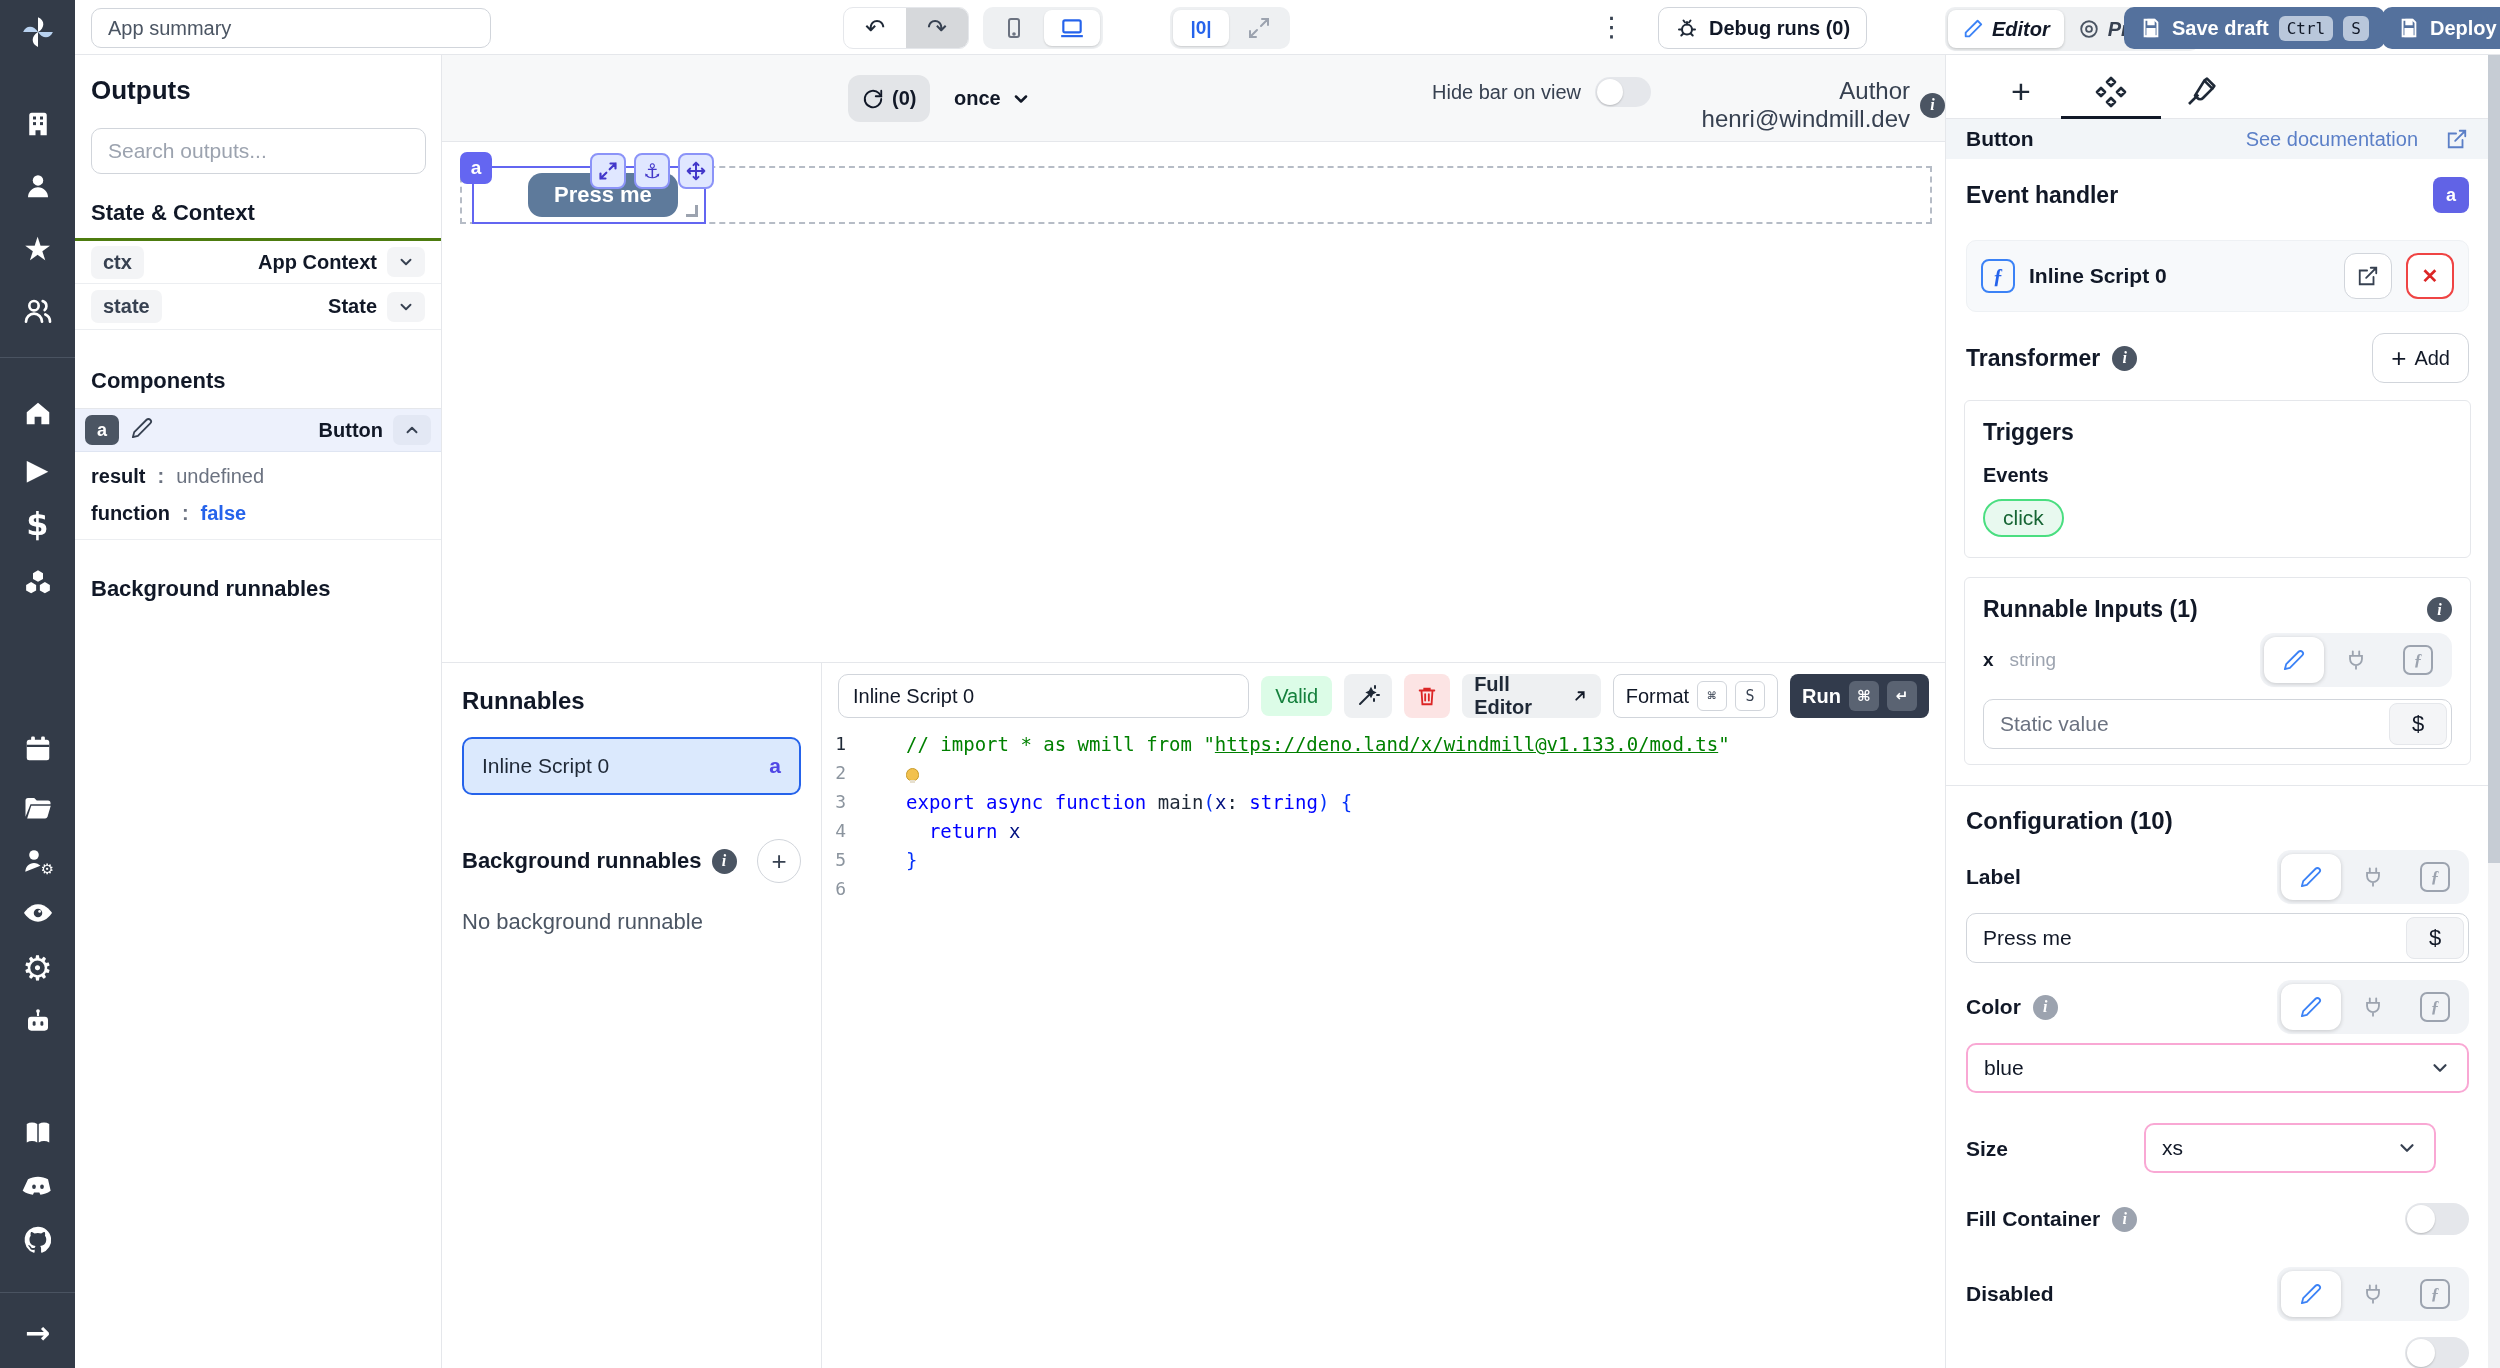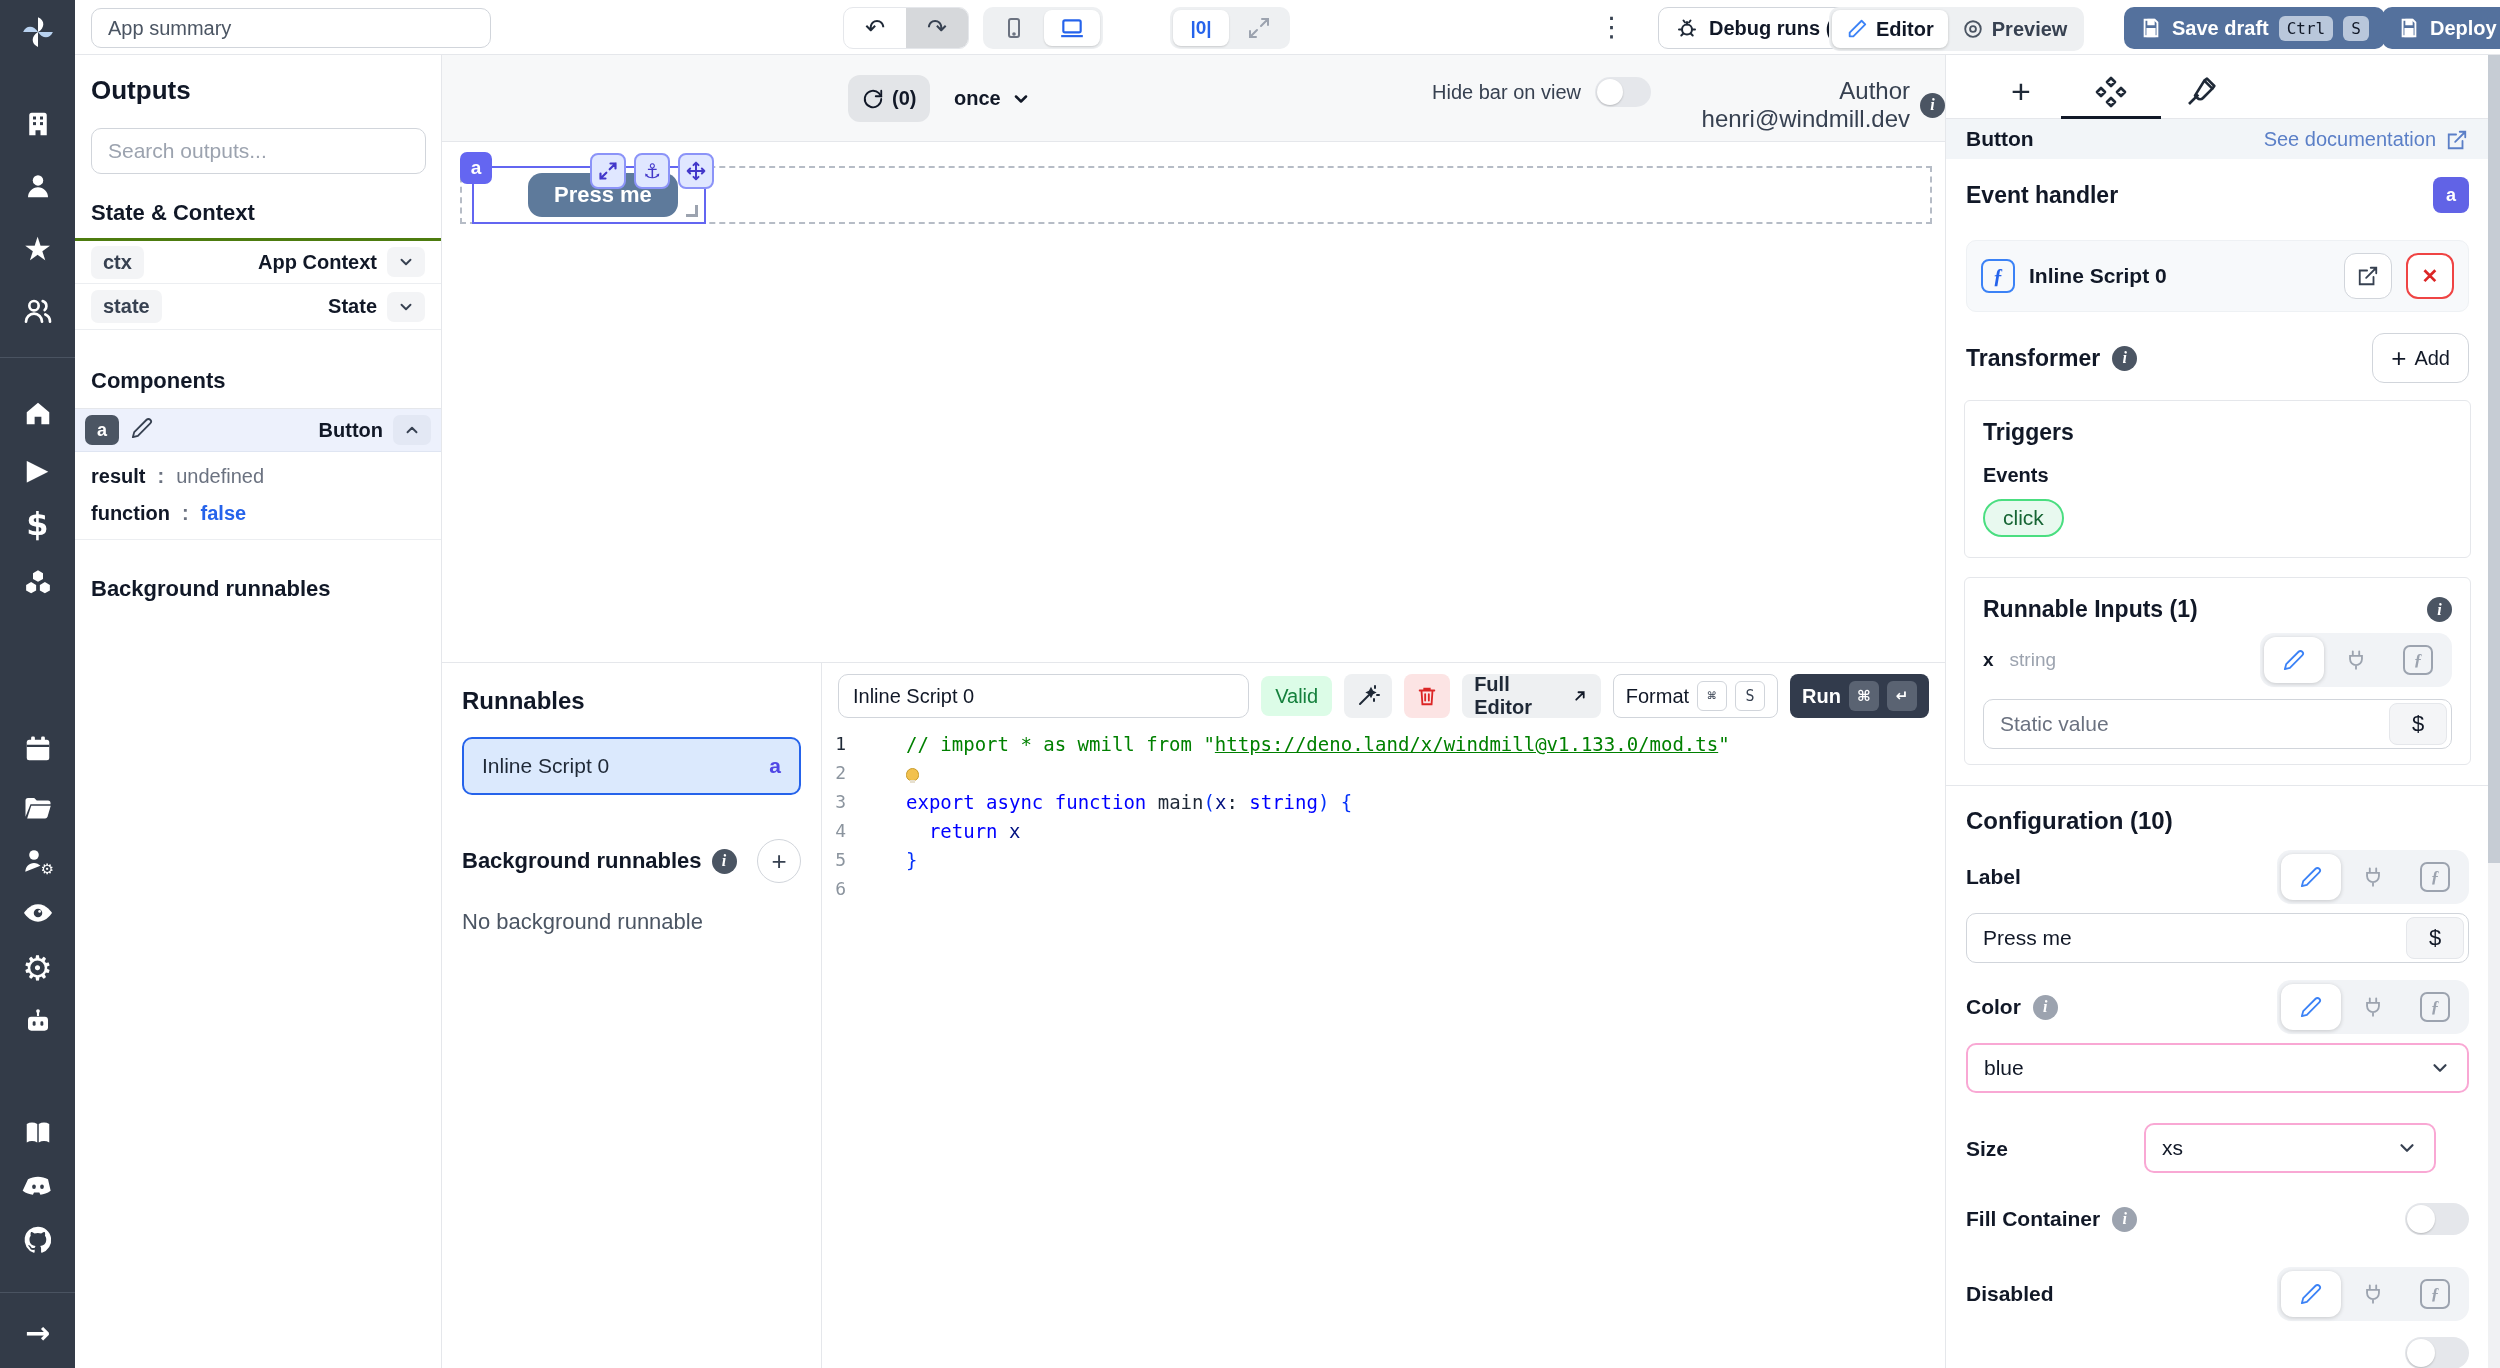--- a/index.html
+++ b/index.html
@@ -93,21 +93,21 @@
   .tok-vr { color:#001080; }
   .bulb-icon { display:inline-block; width:13px; height:13px; background:#f2c14e; border:1px solid #c89b2a; border-radius:50% 50% 42% 42%; position:relative; top:1px; }
   .bulb-icon::after { content:""; position:absolute; left:3px; bottom:-3px; width:5px; height:3px; background:#e7e0cf; }
 
   
   .rpanel { position:absolute; left:1945px; top:55px; width:543px; height:1313px; background:#fff; border-left:1px solid #e5e7eb; }
   .rtabs { position:absolute; left:0; top:0; width:100%; height:64px; border-bottom:1px solid #e5e7eb; }
   .rtab { position:absolute; top:12px; width:90px; height:49px; display:flex; align-items:center; justify-content:center; color:#1f2937; }
   .rtab-underline { position:absolute; top:61px; height:3px; background:#111827; }
   .rhead { position:absolute; left:0; top:64px; width:100%; height:40px; background:#f2f5f8; display:flex; align-items:center; justify-content:space-between; padding:0 20px; }
-  .docs-link { display:flex; align-items:flex-end; gap:10px; color:#5b7fc7; font-size:20px; font-weight:500; }
+  .docs-link { display:flex; align-items:center; gap:28px; color:#5b7fc7; font-size:20px; font-weight:500; }
   .rsec-h { font-size:23px; font-weight:600; color:#111827; }
   .a-badge-ind { width:36px; height:36px; background:#6163e6; border-radius:8px; color:#fff; font-weight:700; font-size:18px; display:flex; align-items:center; justify-content:center; }
   .script-card { position:absolute; left:20px; top:185px; width:503px; height:72px; background:#f7f9fb; border:1px solid #eef1f4; border-radius:10px; display:flex; align-items:center; gap:14px; padding:0 14px; }
   .f-blue { width:34px; height:34px; border:2px solid #3b82f6; border-radius:8px; color:#2563eb; display:flex; align-items:center; justify-content:center; font-family:"Liberation Serif",serif; font-style:italic; font-weight:700; font-size:20px; }
   .icon-btn { width:48px; height:46px; border:1px solid #d1d5db; border-radius:12px; background:#fff; display:flex; align-items:center; justify-content:center; color:#374151; }
   .icon-btn.red { border:2px solid #ef4444; color:#dc2626; font-size:20px; font-weight:700; }
   .add-btn { height:50px; border:1px solid #d1d5db; border-radius:12px; background:#fff; display:flex; align-items:center; gap:8px; padding:0 18px; font-size:20px; font-weight:500; color:#111827; }
   .card { position:absolute; left:18px; width:507px; border:1px solid #e5e7eb; border-radius:6px; background:#fff; padding:18px; }
   .click-pill { display:inline-flex; height:38px; align-items:center; padding:0 18px; background:#e8f9ef; border:2px solid #4ade80; border-radius:999px; color:#166534; font-size:21px; }
   .seg { height:54px; background:#f1f3f6; border-radius:14px; display:flex; align-items:center; padding:4px; width:192px; justify-content:space-between; }
@@ -282,21 +282,21 @@
     <div class="dots" style="left:1523px;">⋮</div>
 
     <div class="toolbar-btn" style="left:1583px;">
       <svg width="24" height="24" viewBox="0 0 24 24" fill="none" stroke="#1f2937" stroke-width="2" stroke-linecap="round">
           <circle cx="12" cy="13.5" r="5"></circle>
           <path d="M12 8.5V6M8.5 4.5 10 6.5M15.5 4.5 14 6.5M7 13.5H4M20 13.5h-3M8.3 17.5l-2 2M15.7 17.5l2 2"></path>
         </svg>
       <span>Debug runs (0)</span>
     </div>
 
-    <div class="seg-ed" style="left:1754px;">
+    <div class="seg-ed" style="left:1870px;font-style:italic;">
       <div class="opt on">
         <svg width="22" height="22" viewBox="0 0 24 24" fill="none" stroke="#3b82f6" stroke-width="2" stroke-linejoin="round">
             <path d="M17 3l4 4L8 20H4v-4z"></path>
           </svg>
         <span>Editor</span>
       </div>
       <div class="opt" style="font-weight:600;color:#374151;">
         <svg width="22" height="22" viewBox="0 0 24 24" fill="none" stroke="#4b5563" stroke-width="2">
             <circle cx="12" cy="12" r="8.5"></circle>
             <circle cx="12" cy="12" r="3.2"></circle>

